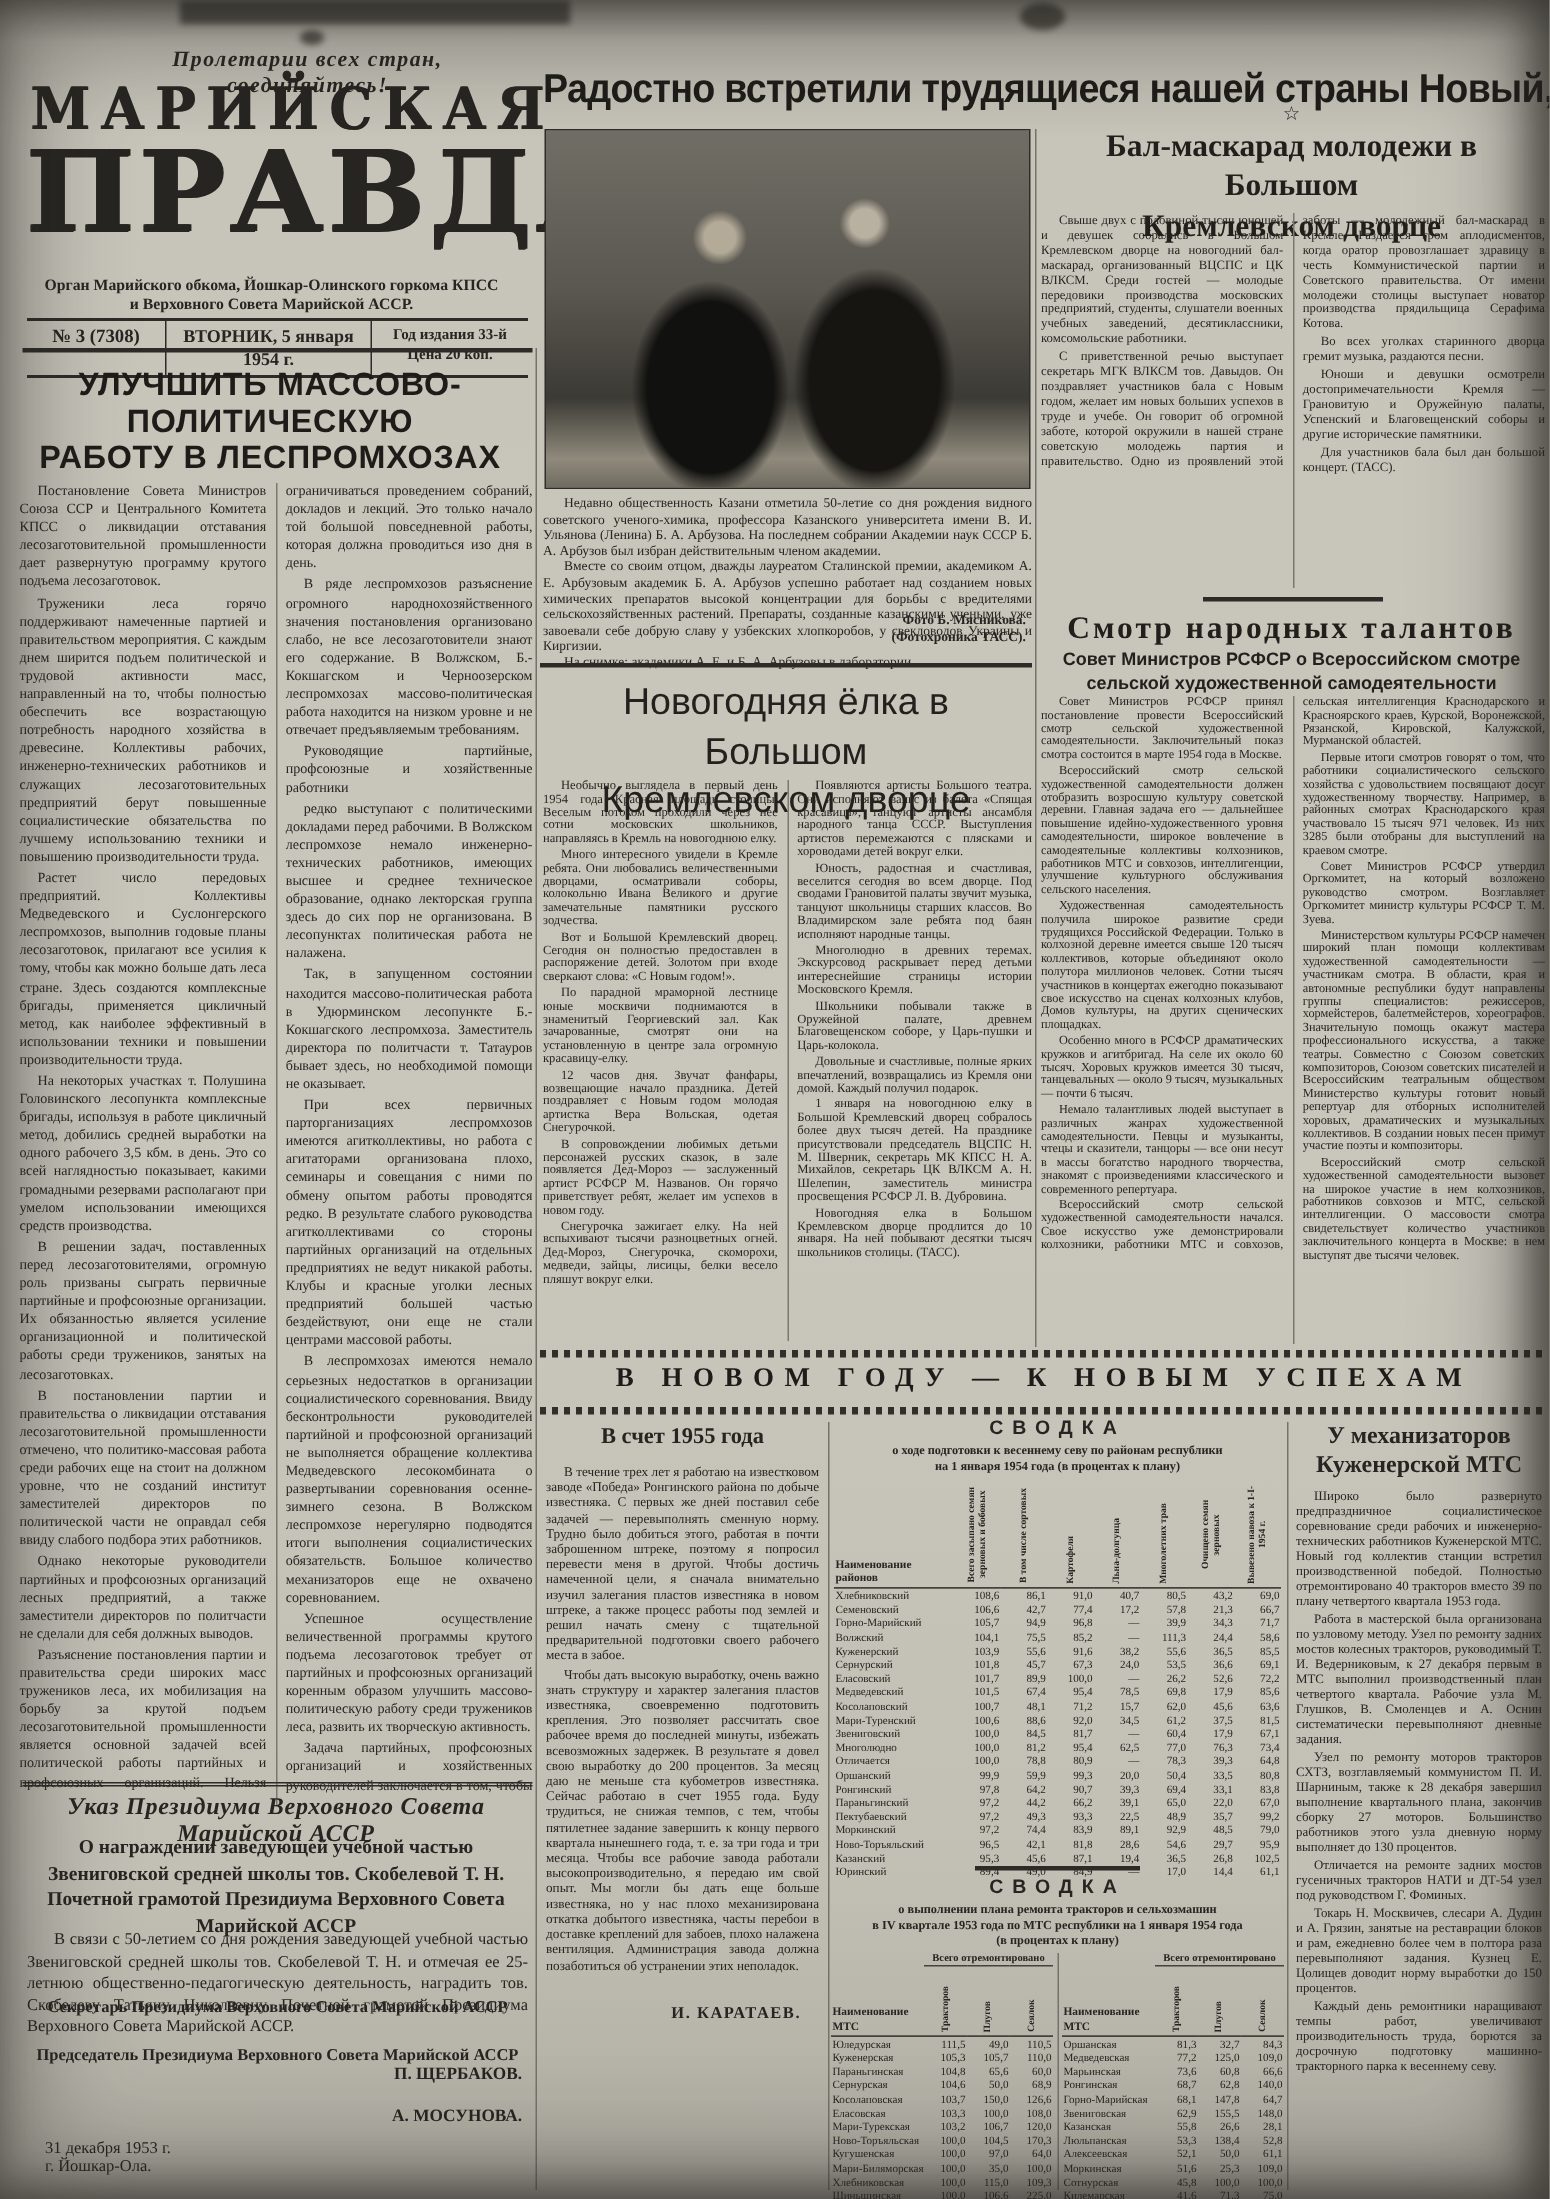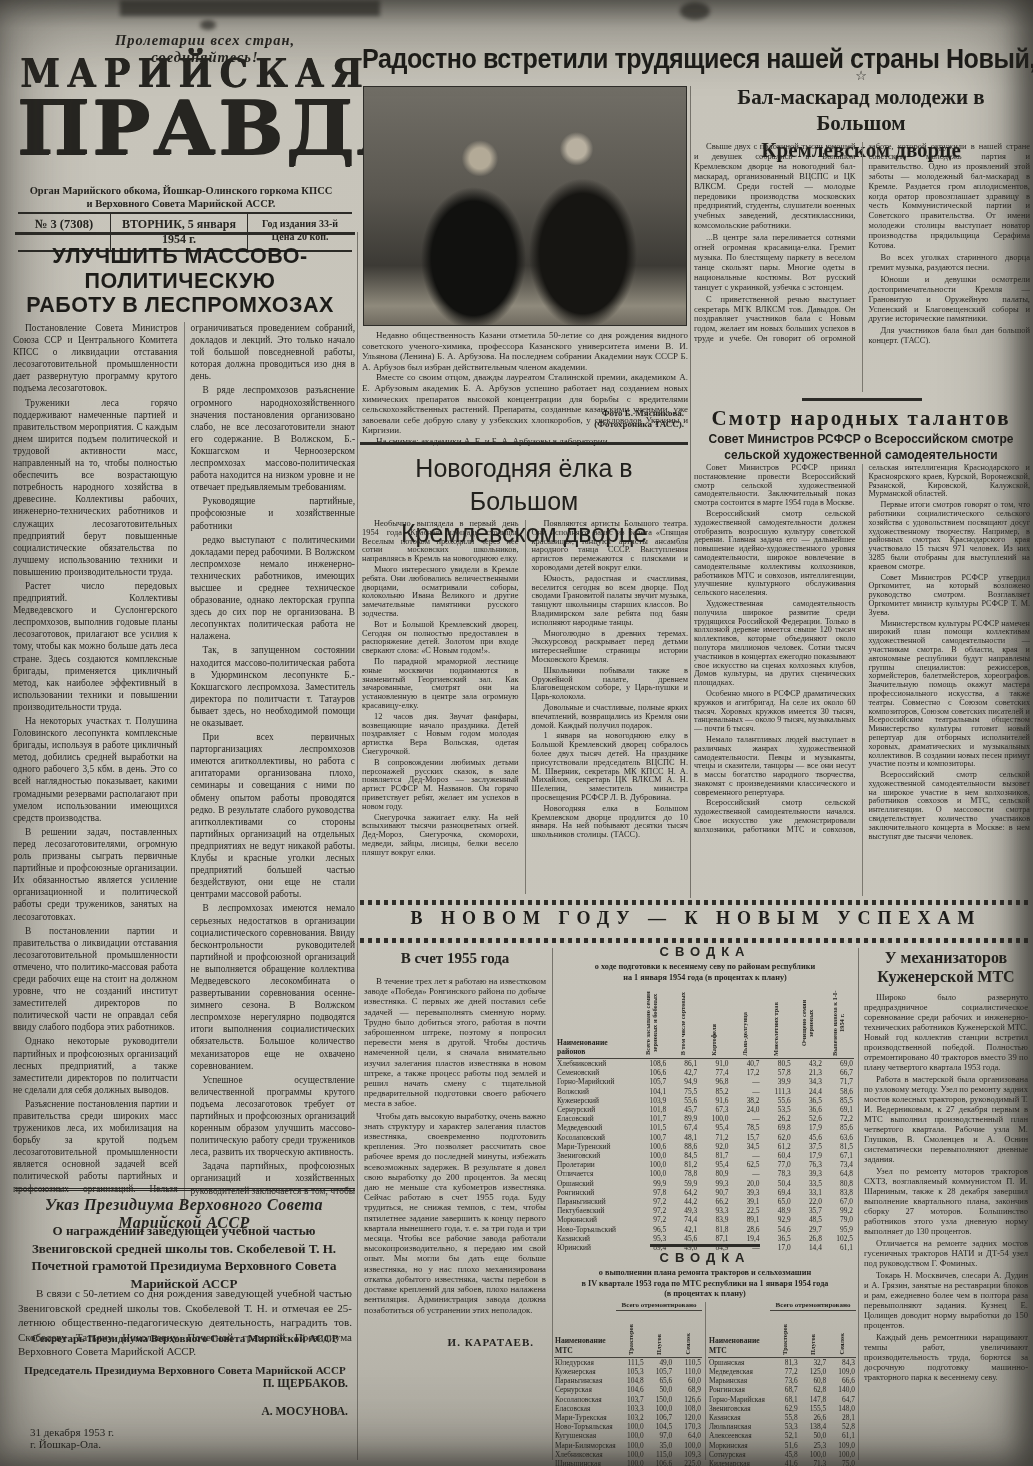--- a/index.html
+++ b/index.html
@@ -191,21 +191,20 @@
       <p>Новогодняя елка в Большом Кремлевском дворце продлится до 10 января. На ней побывают десятки тысяч школьников столицы. (ТАСС).</p>
     </div>
 
   <div class="abs center star" style="left:846px;top:68px;width:30px">☆</div>
   <div class="abs h-serif center" style="left:692px;top:84px;width:338px">
     <span>Бал-маскарад молодежи в Большом</span><br>
     <span>Кремлевском дворце</span>
   </div>
   <div class="abs body-cols jt txt t85" style="left:694px;top:142px;width:336px;height:250px">
       <p>Свыше двух с половиной тысяч юношей и девушек собрались в Большом Кремлевском дворце на новогодний бал-маскарад, организованный ВЦСПС и ЦК ВЛКСМ. Среди гостей — молодые передовики производства московских предприятий, студенты, слушатели военных учебных заведений, десятиклассники, комсомольские работники.</p>
-      <p>...В центре зала переливается сотнями огней огромная красавица-елка. Гремит музыка. По блестящему паркету в веселом танце скользят пары. Многие одеты в национальные костюмы. Вот русский танцует с украинкой, узбечка с эстонцем.</p>
       <p>С приветственной речью выступает секретарь МГК ВЛКСМ тов. Давыдов. Он поздравляет участников бала с Новым годом, желает им новых больших успехов в труде и учебе. Он говорит об огромной заботе, которой окружили в нашей стране советскую молодежь партия и правительство. Одно из проявлений этой заботы — молодежный бал-маскарад в Кремле. Раздается гром аплодисментов, когда оратор провозглашает здравицу в честь Коммунистической партии и Советского правительства. От имени молодежи столицы выступает новатор производства прядильщица Серафима Котова.</p>
       <p>Во всех уголках старинного дворца гремит музыка, раздаются песни.</p>
       <p>Юноши и девушки осмотрели достопримечательности Кремля — Грановитую и Оружейную палаты, Успенский и Благовещенский соборы и другие исторические памятники.</p>
       <p>Для участников бала был дан большой концерт. (ТАСС).</p>
     </div>
 
   <div class="abs thick" style="left:802px;top:398px;width:120px"></div>
   <div class="abs h-smotr center" style="left:692px;top:406px;width:338px">Смотр народных талантов</div>
   <div class="abs h-sub center" style="left:692px;top:432px;width:338px">
     <span>Совет Министров РСФСР о Всероссийском смотре</span><br>
@@ -364,21 +363,21 @@
           <td class="t-name">Звениговский</td>
           <td class="t-num">100,0</td>
           <td class="t-num">84,5</td>
           <td class="t-num">81,7</td>
           <td class="t-num">—</td>
           <td class="t-num">60,4</td>
           <td class="t-num">17,9</td>
           <td class="t-num">67,1</td>
         </tr>
         <tr>
-          <td class="t-name">Пролетарии</td>
+          <td class="t-name">Многолюдно</td>
           <td class="t-num">100,0</td>
           <td class="t-num">81,2</td>
           <td class="t-num">95,4</td>
           <td class="t-num">62,5</td>
           <td class="t-num">77,0</td>
           <td class="t-num">76,3</td>
           <td class="t-num">73,4</td>
         </tr>
         <tr>
           <td class="t-name">Отличается</td>

